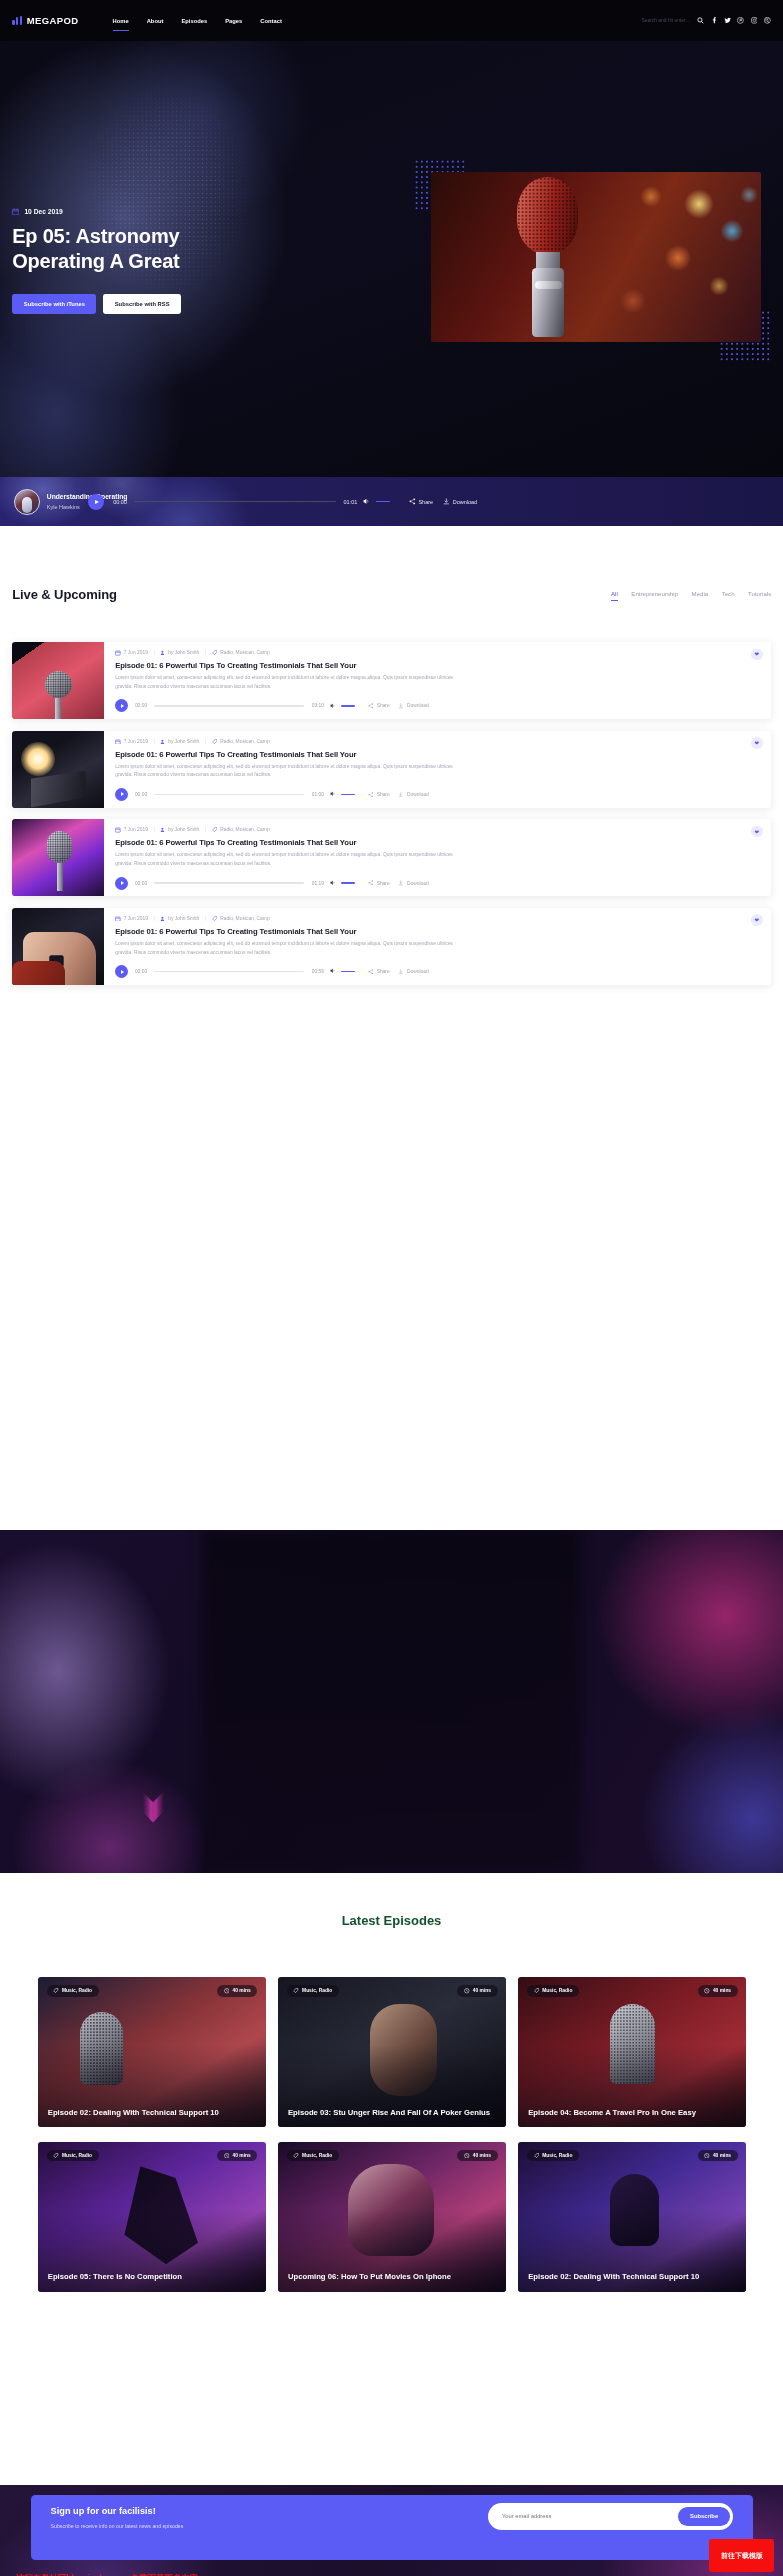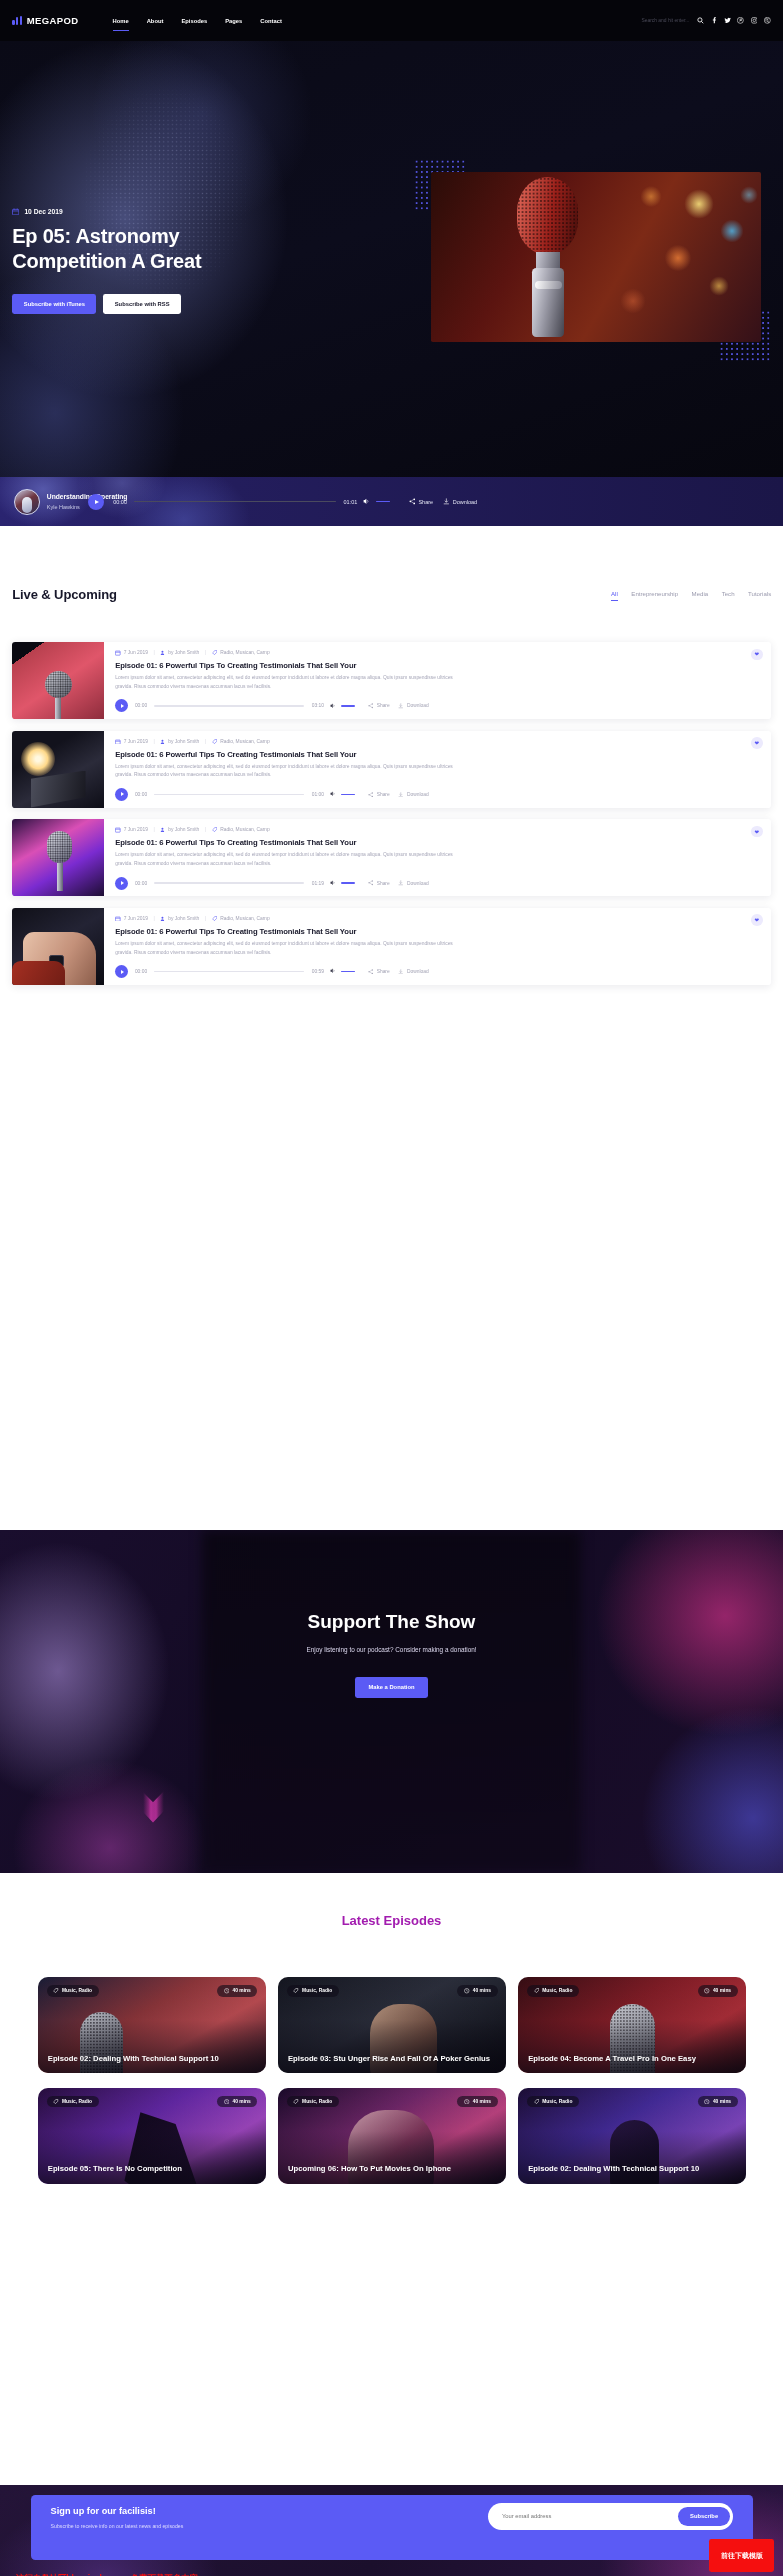--- a/index.html
+++ b/index.html
@@ -198,24 +198,24 @@
   .support-dark { position:absolute; left:202px; top:0; width:379px; height:343px;
      background:linear-gradient(180deg,rgba(10,6,18,.92),rgba(14,8,24,.8)); filter:blur(6.1px); }
   .support-in { position:absolute; left:0; top:0; width:783px; text-align:center; }
   .sup-title { margin-top:81px; color:#fff; font-size:19px; font-weight:bold; }
   .sup-sub { color:#ddd9ef; font-size:6.4px; margin-top:13px; }
   .sup-btn { margin-top:24px; background:#5b5bf5; color:#fff; border:0; border-radius:2.4px;
      font-size:5.8px; font-weight:bold; padding:7.3px 13.5px; cursor:pointer; font-family:inherit; }
 
   
   .latest { position:absolute; top:1873px; left:0; width:783px; height:612px; background:#fff; }
-  .h2c { text-align:center; font-size:13px; font-weight:bold; color:#a21caf; padding-top:40px; }
+  .h2c { text-align:center; font-size:13px; font-weight:bold; color:#14532d; padding-top:40px; }
   .grid { position:absolute; left:38px; top:104px; width:707px; display:grid;
      grid-template-columns:repeat(3,228px); gap:14.7px 12.2px; }
-  .gcard { height:96px; border-radius:10px; overflow:hidden; position:relative; cursor:pointer;padding-left:28px; }
+  .gcard { height:150px; border-radius:3px; overflow:hidden; position:relative; cursor:pointer;padding-left:28px; }
   .gcard .ov { position:absolute; inset:0;
      background:linear-gradient(180deg,rgba(8,6,16,.12) 0%,rgba(8,6,16,.18) 45%,rgba(8,6,16,.8) 100%); }
   .tags { position:absolute; left:8.6px; right:8.6px; top:8px; display:flex; justify-content:space-between; }
   .tag { background:rgba(15,12,25,.62); color:#fff; font-size:4.9px; font-weight:bold; border-radius:12.2px;
      padding:3.1px 6.7px; display:flex; align-items:center; gap:3.1px; }
   .gtitle { position:absolute; left:9.8px; right:11px; bottom:9.2px; color:#fff; font-size:7.7px;
      font-weight:bold; line-height:1.45; }
 
   .g1 { background:linear-gradient(150deg,#1a1f3a 0%,#9c3b3f 42%,#d2555a 66%,#3b1b28 100%); }
   .g1 .mic { position:absolute; left:42px; top:35px; width:43px; height:73px;
@@ -332,21 +332,21 @@
         <svg width="7.3" height="7.3" viewBox="0 0 16 16">
             <rect x="1" y="3" width="14" height="12" rx="1.5" fill="none" stroke="#5b5bf5" stroke-width="1.6"></rect>
             <line x1="1" y1="6.5" x2="15" y2="6.5" stroke="#5b5bf5" stroke-width="1.6"></line>
             <line x1="4.5" y1="1" x2="4.5" y2="4" stroke="#5b5bf5" stroke-width="1.6"></line>
             <line x1="11.5" y1="1" x2="11.5" y2="4" stroke="#5b5bf5" stroke-width="1.6"></line>
           </svg>
         <span>10 Dec 2019</span>
       </div>
       <h1 class="hero-title">
         <span>Ep 05: Astronomy</span><br>
-        <span>Competition A Great</span>
+        <span>Operating A Great</span>
       </h1>
       <div class="hero-btns">
         <button class="btn btn-p">Subscribe with iTunes</button>
         <button class="btn btn-w">Subscribe with RSS</button>
       </div>
     </div>
     <div class="hero-media">
       <div class="dots tl"></div>
       <div class="dots br"></div>
       <div class="hero-img">
@@ -685,25 +685,20 @@
       </div>
     </div>
 
   </div>
 </div>
 
 <div class="support">
   <div class="support-bg"></div>
   <div class="support-v"></div>
   <div class="support-dark"></div>
-  <div class="support-in">
-    <h2 class="sup-title">Support The Show</h2>
-    <p class="sup-sub">Enjoy listening to our podcast? Consider making a donation!</p>
-    <button class="sup-btn">Make a Donation</button>
-  </div>
 </div>
 
 <div class="latest">
   <h2 class="h2c">Latest Episodes</h2>
   <div class="grid">
 
     <div class="gcard g1">
       <div class="mic"></div>
         <div class="ov"></div>
       <div class="tags">

